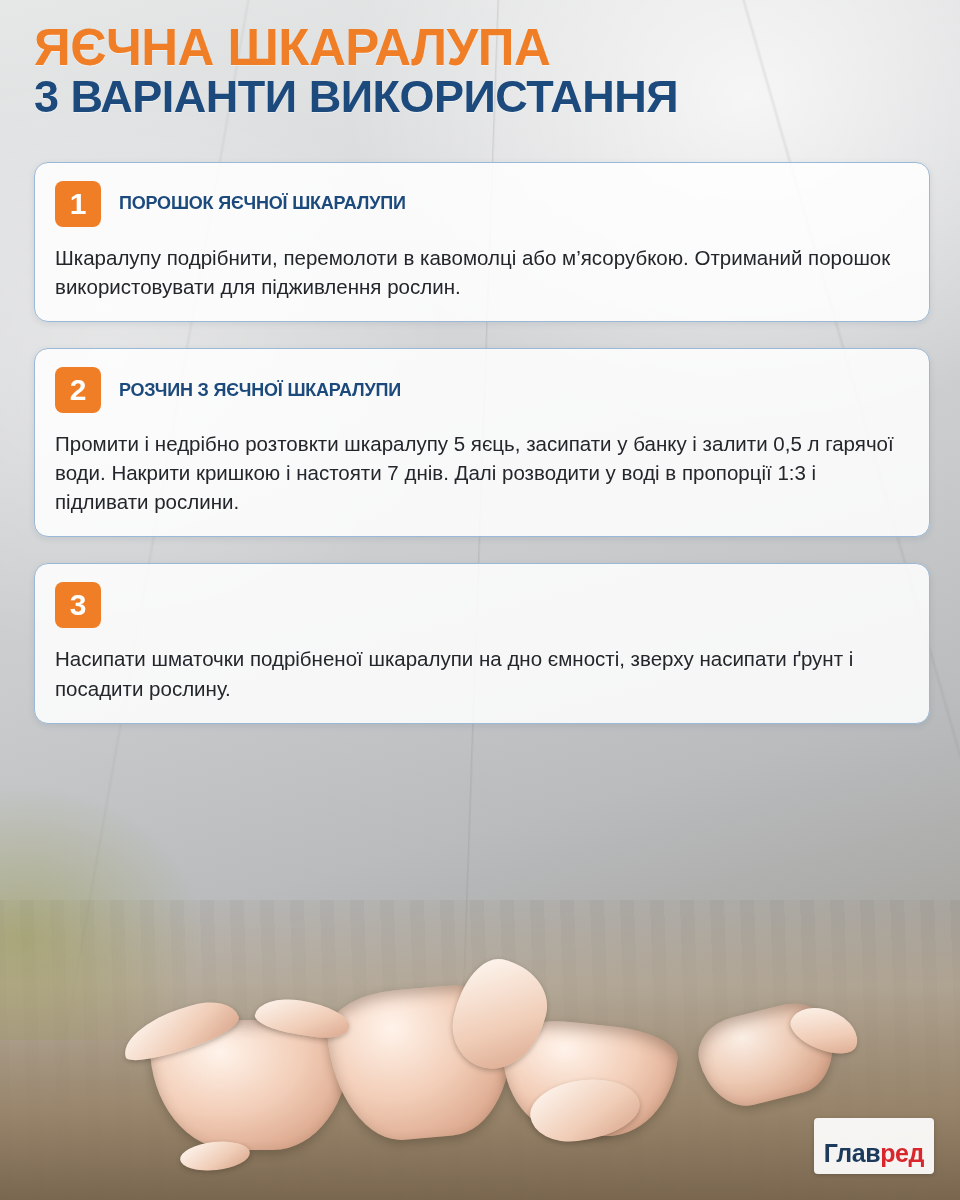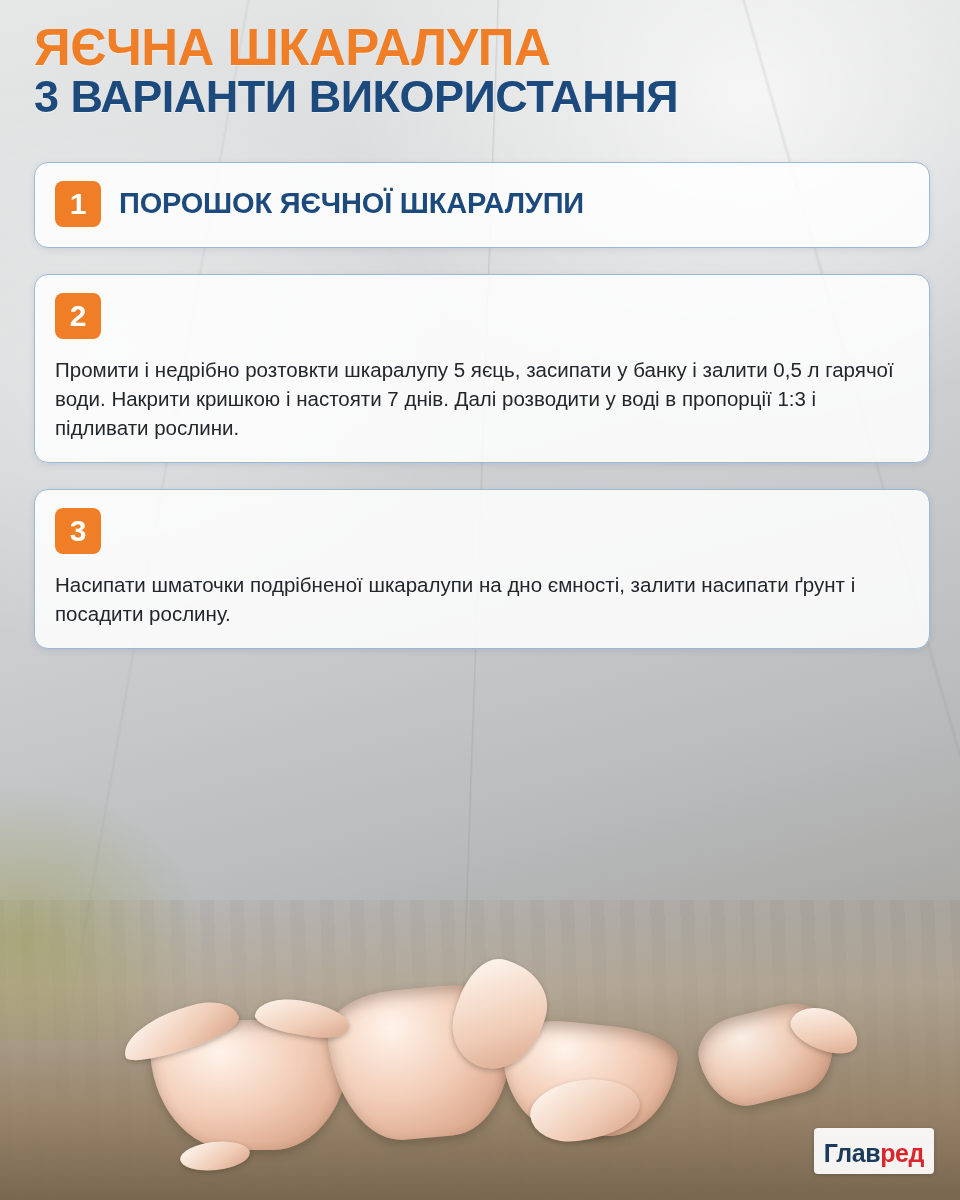--- a/index.html
+++ b/index.html
@@ -111,39 +111,39 @@
     background: #f07e26;
     border-radius: 8px;
     color: #fff;
     font-weight: bold;
     font-size: 30px;
     display: flex; align-items: center; justify-content: center;
   }
   .card-title {
     color: #1c4a7d;
     font-weight: bold;
-    font-size: 29px;
+    font-size: 18px;
     text-transform: uppercase;
     letter-spacing: -.2px;
   }
   .card-body {
     margin-top: 16px;
     color: #23272b;
     font-size: 20.5px;
     line-height: 1.42;
   }
 
   
   #logo {
     position: absolute;
     right: 26px; bottom: 26px;
     z-index: 8;
     background: rgba(255,255,255,.92);
     border-radius: 4px;
-    padding: 11px 10px 6px;
+    padding: 21px 10px 6px;
     font-weight: bold;
     font-size: 25px;
     letter-spacing: -.4px;
     box-shadow: 0 1px 4px rgba(0,0,0,.18);
   }
   #logo .l-dark { color: #1b3a5c; }
   #logo .l-red { color: #d8262c; }
 </style>
 </head>
 <body>
@@ -172,34 +172,36 @@
     <span class="ln blue l4">3 ВАРІАНТИ ВИКОРИСТАННЯ</span>
   </h1>
 
   <div class="cards">
 
     <div class="card">
       <div class="card-head">
         <div class="num">1</div>
         <div class="card-title">ПОРОШОК ЯЄЧНОЇ ШКАРАЛУПИ</div>
       </div>
+      <div class="card-body">Шкаралупу подрібнити, перемолоти в кавомолці або м’ясорубкою. Отриманий порошок використовувати для підживлення рослин.</div>
     </div>
 
     <div class="card">
       <div class="card-head">
         <div class="num">2</div>
+        <div class="card-title">РОЗЧИН З ЯЄЧНОЇ ШКАРАЛУПИ</div>
       </div>
       <div class="card-body">Промити і недрібно розтовкти шкаралупу 5 яєць, засипати у банку і залити 0,5 л гарячої води. Накрити кришкою і настояти 7 днів. Далі розводити у воді в пропорції 1:3 і підливати рослини.</div>
     </div>
 
     <div class="card">
       <div class="card-head">
         <div class="num">3</div>
       </div>
-      <div class="card-body">Насипати шматочки подрібненої шкаралупи на дно ємності, залити насипати ґрунт і посадити рослину.</div>
+      <div class="card-body">Насипати шматочки подрібненої шкаралупи на дно ємності, зверху насипати ґрунт і посадити рослину.</div>
     </div>
 
   </div>
 </div>
 
 <div id="logo">
   <span class="l-dark">Глав</span><span class="l-red">ред</span>
 </div>
 
 </body></html>

